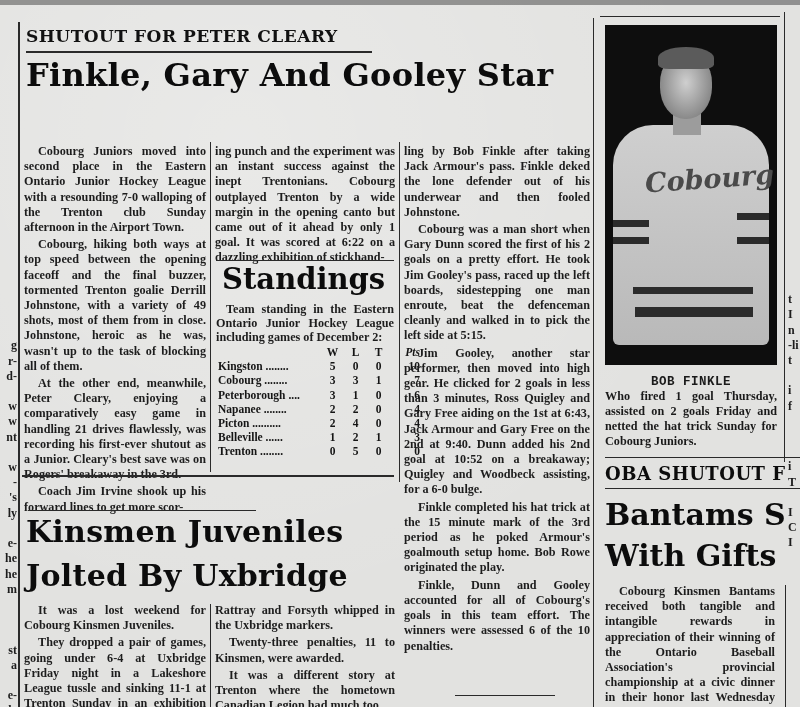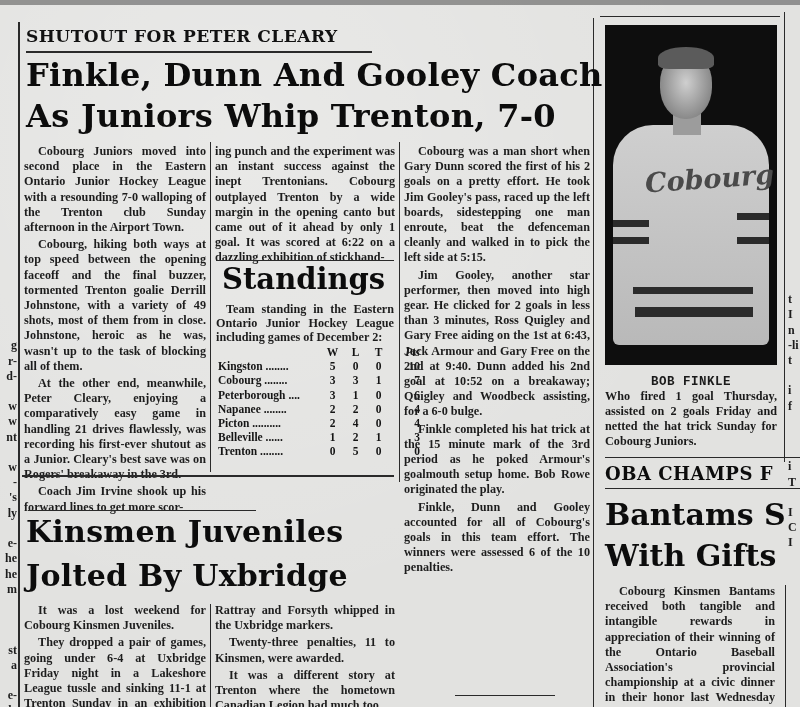--- a/index.html
+++ b/index.html
@@ -100,22 +100,21 @@
 <div class="page">
   <div class="topband"></div>
 
   <div class="vrule" style="left:18px; top:22px; height:685px;"></div>
   <div class="vrule" style="left:593px; top:18px; height:689px; width:1px;"></div>
   <div class="vrule" style="left:784px; top:12px; height:450px; width:1px;"></div>
   <div class="vrule" style="left:399px; top:142px; height:340px; width:1px;"></div>
 
   <div class="kicker" style="left:26px; top:26px;">SHUTOUT FOR PETER CLEARY</div>
   <div class="hrule" style="left:26px; top:51px; width:346px;"></div>
-  <div class="headline" style="left:26px; top:56px; font-size:32px;">Finkle, Dunn And Gooley Coach</div>
-  <div class="headline" style="left:26px; top:97px; font-size:32px;">As Juniors Whip Trenton, 7-0</div>
+  <div class="headline" style="left:26px; top:56px; font-size:32px;">Finkle, Gary And Gooley Star</div>
 
   <div class="col" style="left:24px; top:144px; width:182px;">
     <p>Cobourg Juniors moved into second place in the Eastern Ontario Junior Hockey League with a resounding 7-0 walloping of the Trenton club Sunday afternoon in the Airport Town.</p>
     <p>Cobourg, hiking both ways at top speed between the opening faceoff and the final buzzer, tormented Trenton goalie Derrill Johnstone, with a variety of 49 shots, most of them from in close. Johnstone, heroic as he was, wasn't up to the task of blocking all of them.</p>
     <p>At the other end, meanwhile, Peter Cleary, enjoying a comparatively easy game in handling 21 drives flawlessly, was recording his first-ever shutout as a Junior. Cleary's best save was on Rogers' breakaway in the 3rd.</p>
     <p>Coach Jim Irvine shook up his forward lines to get more scor-</p>
   </div>
   <div class="vrule" style="left:210px; top:142px; height:330px; width:1px;"></div>
 
   <div class="col" style="left:215px; top:144px; width:180px;">
@@ -180,20 +179,21 @@
       <td class="team">Trenton ........</td>
       <td class="num">0</td>
       <td class="num">5</td>
       <td class="num">0</td>
       <td class="pts">0</td>
     </tr>
   </tbody>
     </table>
 
   <div class="col" style="left:404px; top:144px; width:186px;">
+    <p class="noindent">ling by Bob Finkle after taking Jack Armour's pass. Finkle deked the lone defender out of his underwear and then fooled Johnstone.</p>
     <p>Cobourg was a man short when Gary Dunn scored the first of his 2 goals on a pretty effort. He took Jim Gooley's pass, raced up the left boards, sidestepping one man enroute, beat the defenceman cleanly and walked in to pick the left side at 5:15.</p>
     <p>Jim Gooley, another star performer, then moved into high gear. He clicked for 2 goals in less than 3 minutes, Ross Quigley and Gary Free aiding on the 1st at 6:43, Jack Armour and Gary Free on the 2nd at 9:40. Dunn added his 2nd goal at 10:52 on a breakaway; Quigley and Woodbeck assisting, for a 6-0 bulge.</p>
     <p>Finkle completed his hat trick at the 15 minute mark of the 3rd period as he poked Armour's goalmouth setup home. Bob Rowe originated the play.</p>
     <p>Finkle, Dunn and Gooley accounted for all of Cobourg's goals in this team effort. The winners were assessed 6 of the 10 penalties.</p>
   </div>
   <div class="hrule" style="left:455px; top:695px; width:100px; height:1px;"></div>
 
   <div class="hrule" style="left:600px; top:16px; width:180px; height:1px;"></div>
   <div class="photo">
     <div class="jersey"></div>
@@ -221,21 +221,21 @@
     <p>They dropped a pair of games, going under 6-4 at Uxbridge Friday night in a Lakeshore League tussle and sinking 11-1 at Trenton Sunday in an exhibition con-</p>
   </div>
   <div class="vrule" style="left:210px; top:604px; height:103px; width:1px;"></div>
   <div class="col" style="left:215px; top:603px; width:180px;">
     <p class="noindent">Rattray and Forsyth whipped in the Uxbridge markers.</p>
     <p>Twenty-three penalties, 11 to Kinsmen, were awarded.</p>
     <p>It was a different story at Trenton where the hometown Canadian Legion had much too</p>
   </div>
 
   <div class="hrule" style="left:605px; top:457px; width:195px; height:1px;"></div>
-  <div class="edge-head" style="left:605px; top:463px; font-size:18px; letter-spacing:0.5px;">OBA CHAMPS F</div>
+  <div class="edge-head" style="left:605px; top:463px; font-size:18px; letter-spacing:0.5px;">OBA SHUTOUT F</div>
   <div class="hrule" style="left:605px; top:488px; width:195px; height:1px;"></div>
   <div class="edge-head" style="left:605px; top:497px; font-size:30px;">Bantams S</div>
   <div class="edge-head" style="left:605px; top:538px; font-size:30px;">With Gifts</div>
   <div class="col" style="left:605px; top:584px; width:170px;">
     <p>Cobourg Kinsmen Bantams received both tangible and intangible rewards in appreciation of their winning of the Ontario Baseball Association's provincial championship at a civic dinner in their honor last Wednesday night at the Baltimore Hotel.</p>
 
   </div>
   <div class="vrule" style="left:785px; top:585px; height:122px; width:1px;"></div>
 
   <div class="edge-frag" style="left:2px; top:80px; width:15px; text-align:right; overflow:hidden;">

